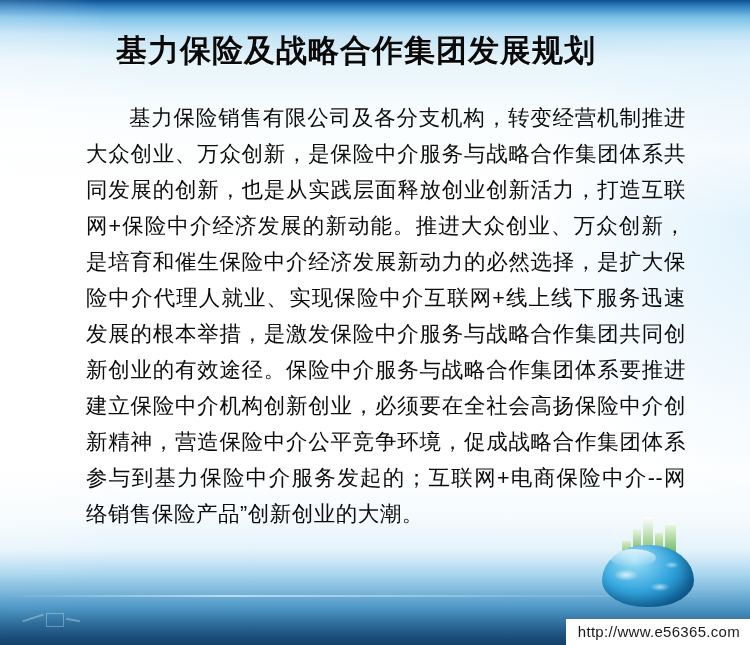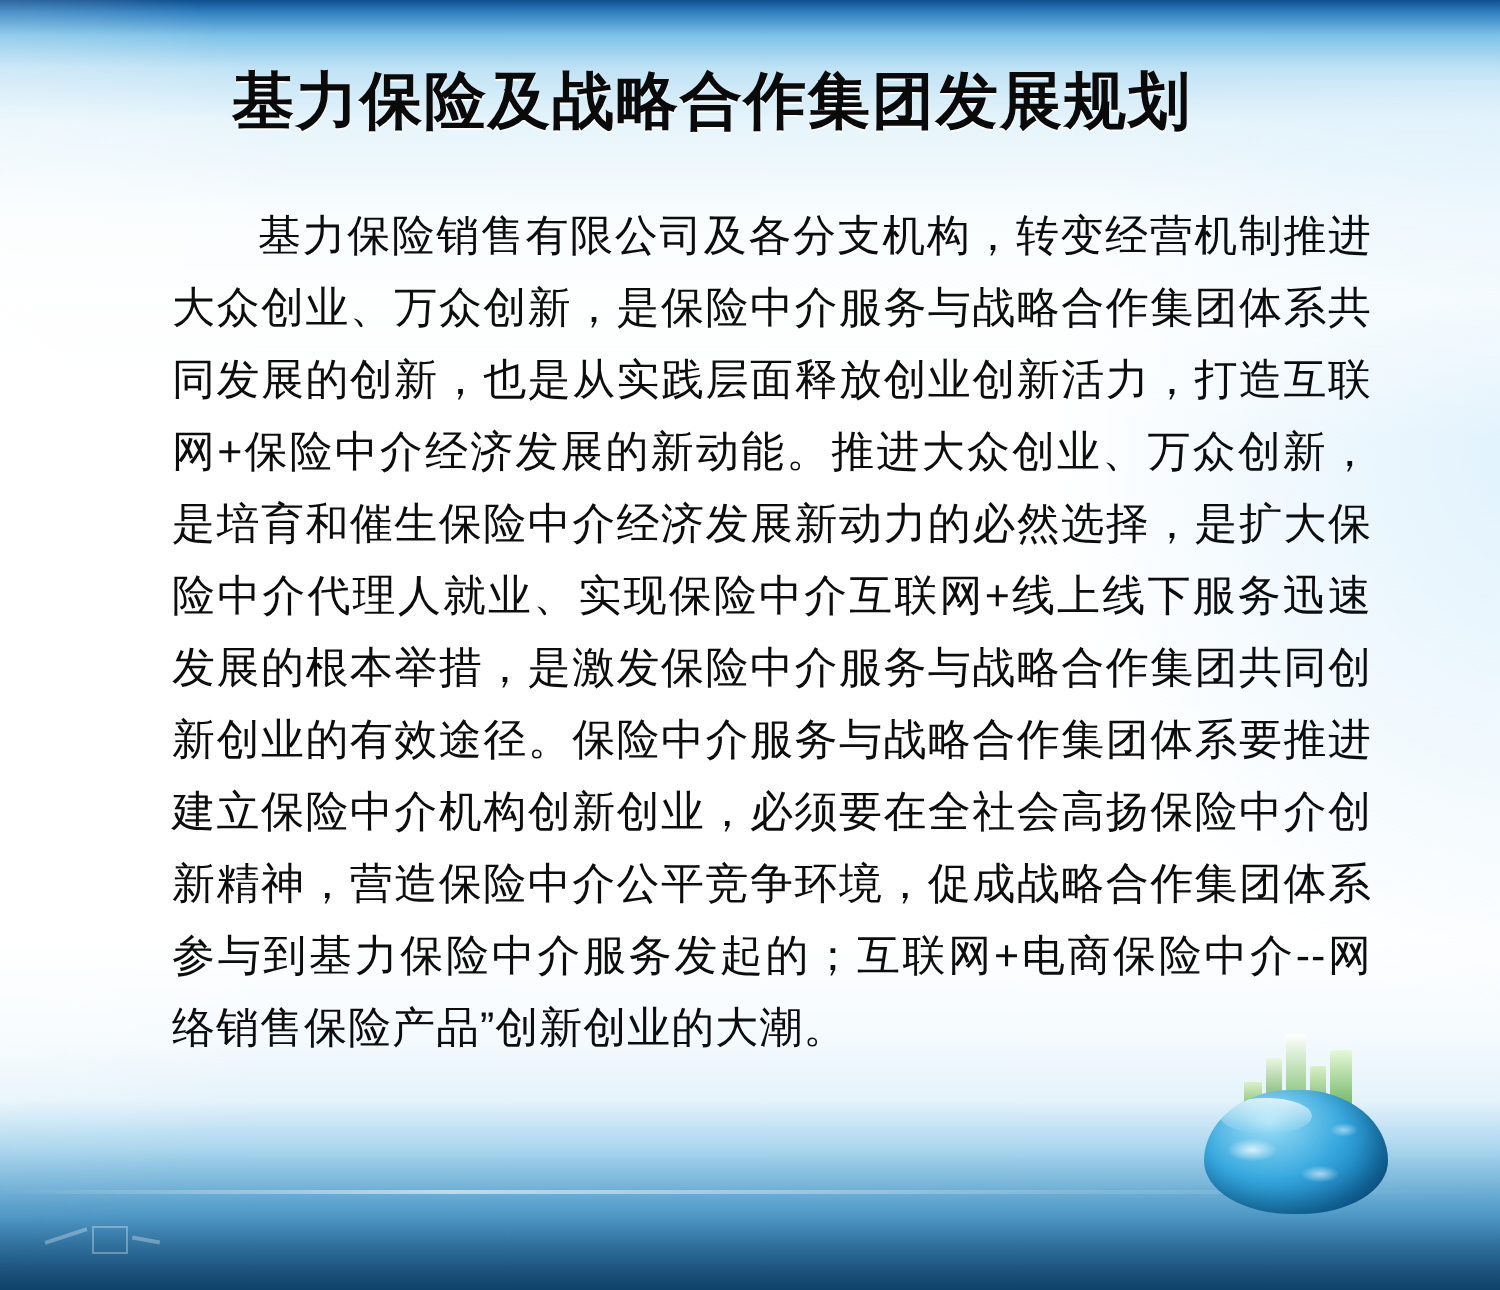--- a/index.html
+++ b/index.html
@@ -226,14 +226,15 @@
       <div class="globe-shine"></div>
     </div>
   </div>
 
   <div class="corner-mark">
     <i class="m1"></i>
       <i class="m2"></i>
       <i class="m3"></i>
   </div>
 
+  <div class="watermark-bar">http://www.e56365.com</div>
 
 </div>
 
 </body></html>

